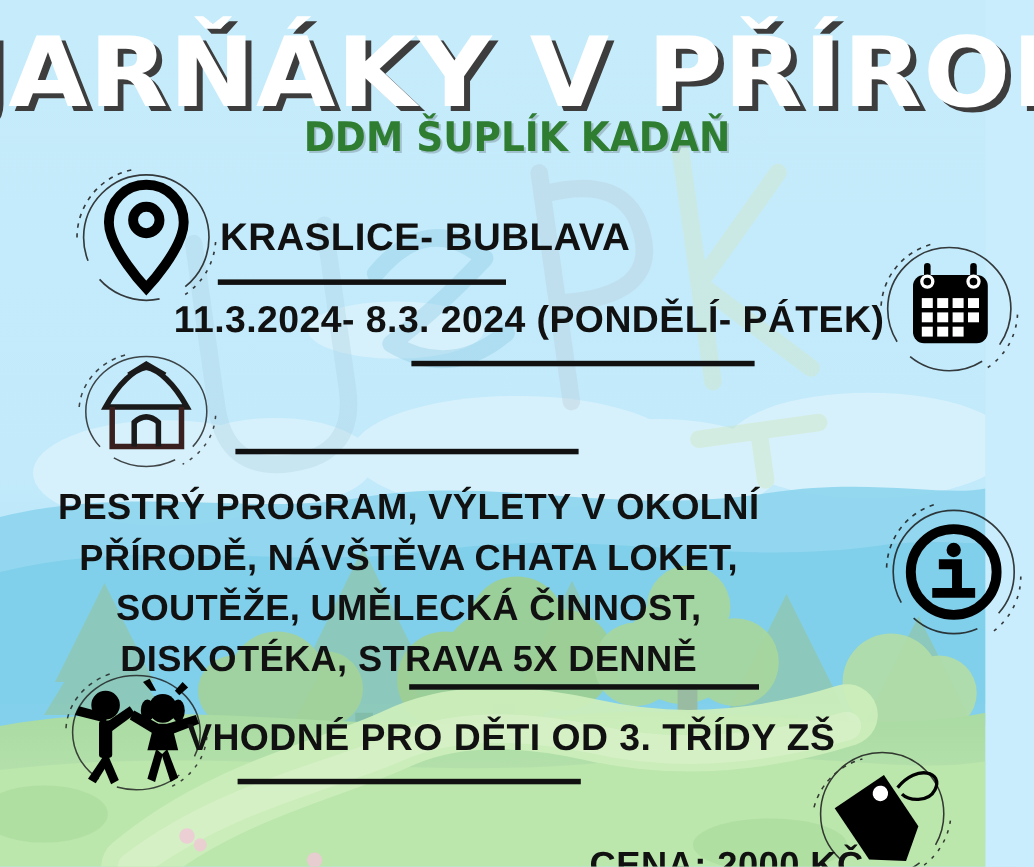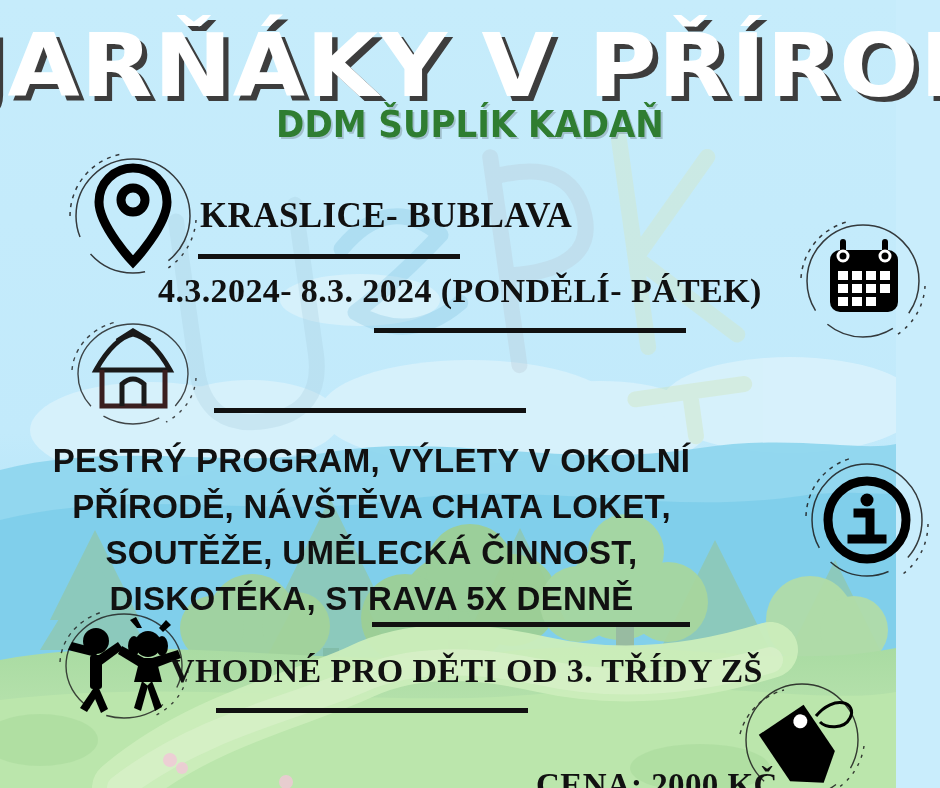--- a/index.html
+++ b/index.html
@@ -48,21 +48,21 @@
     margin-top:-4px;
     letter-spacing:0px;
     transform:scaleX(.92);
     text-shadow:2px 2px 0 rgba(120,140,150,.45);
     white-space:nowrap;
   }
 
   
   .line{
     position:absolute;
-    font-family:Liberation Serif, serif;
+    font-family:Liberation Sans, sans-serif;
     font-weight:bold;
     color:#111111;
     white-space:nowrap;
     letter-spacing:.4px;
   }
   .rule{position:absolute;height:5px;background:#111111;}
 
   .para{
     position:absolute;
     font-family:"Liberation Sans", sans-serif;
@@ -302,21 +302,21 @@
         <path d="M50,22 L104,22 L104,78 L77,98 L50,78 Z" fill="#000"></path>
         <circle cx="92" cy="34" r="7" fill="#fff"></circle>
       </g>
       <path d="M94,28 C112,6 136,14 128,30 C122,42 104,40 98,34" fill="none" stroke="#000" stroke-width="3"></path>
     </svg>
   </div>
 
   <div class="line" style="left:200px;top:196px;font-size:35px;">KRASLICE- BUBLAVA</div>
   <div class="rule" style="left:198px;top:254px;width:262px;"></div>
 
-  <div class="line" style="left:158px;top:272px;font-size:34px;">4.3.2024- 8.3. 2024 (PONDĚLÍ- PÁTEK)</div>
+  <div class="line" style="left:158px;top:272px;font-size:34px;">11.3.2024- 8.3. 2024 (PONDĚLÍ- PÁTEK)</div>
   <div class="rule" style="left:374px;top:328px;width:312px;"></div>
 
   <div class="rule" style="left:214px;top:408px;width:312px;"></div>
 
   <div class="para" style="top:438px;">
     <span>PESTRÝ PROGRAM, VÝLETY V OKOLNÍ</span>
     <span>PŘÍRODĚ, NÁVŠTĚVA CHATA LOKET,</span>
     <span>SOUTĚŽE, UMĚLECKÁ ČINNOST,</span>
     <span>DISKOTÉKA, STRAVA 5X DENNĚ</span>
   </div>

